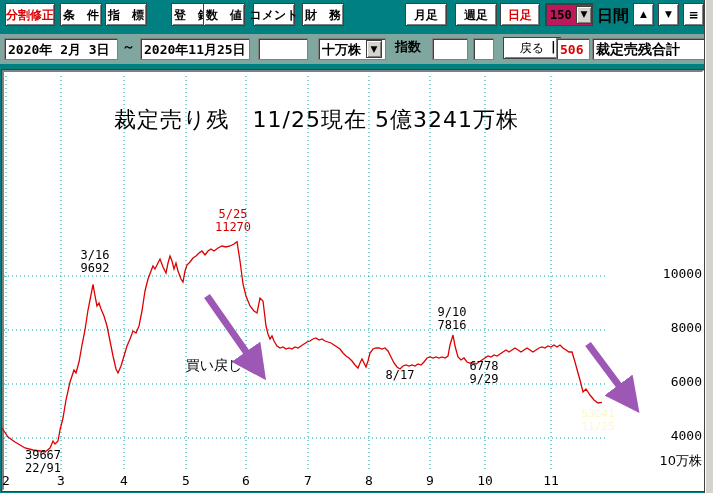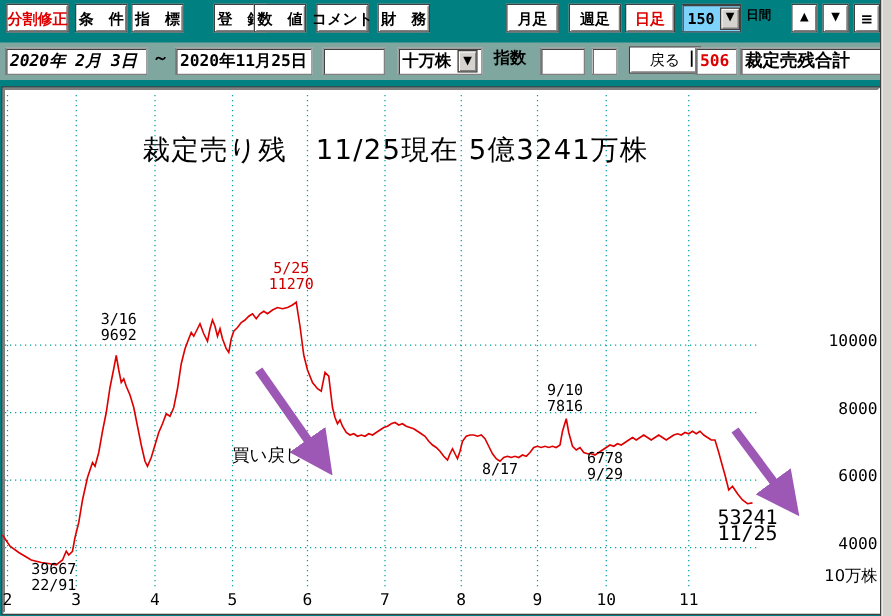--- a/index.html
+++ b/index.html
@@ -62,38 +62,38 @@
     <div class="btn3d" style="left: 203px; width: 42px; color: rgb(0, 0, 0);">数　値</div>
     <div class="btn3d" style="left: 253px; width: 42px; color: rgb(0, 0, 0);">コメント</div>
     <div class="btn3d" style="left: 302px; width: 42px; color: rgb(0, 0, 0);">財　務</div>
   </div>
 <div id="toolbar-right">
     <div class="btn3d" style="left: 405px; width: 42px; color: rgb(0, 0, 0);">月足</div>
     <div class="btn3d" style="left: 455px; width: 42px; color: rgb(0, 0, 0);">週足</div>
     <div class="btn3d" style="left: 500px; width: 40px; color: rgb(221, 0, 0);">日足</div>
   </div>
 
-<div class="btn3d" style="left:545px;width:48px;background:#7dd3fc;box-shadow:inset 1px 1px 0 #404040;justify-content:flex-start;padding-left:4px;">
+<div class="btn3d" style="left:545px;width:48px;background:#be185d;box-shadow:inset 1px 1px 0 #404040;justify-content:flex-start;padding-left:4px;">
   <span class="num">150</span>
   <span class="dropbtn">▼</span>
 </div>
-<div class="flatlabel" style="left:597px;top:8px;font-size:10px;">日間</div>
+<div class="flatlabel" style="left:597px;top:8px;font-size:16px;">日間</div>
 <div class="btn3d" style="left:633px;width:21px;">
   <span style="font-size:9px;">▲</span>
 </div>
 <div class="btn3d" style="left:658px;width:21px;">
   <span style="font-size:9px;">▼</span>
 </div>
 <div class="btn3d" style="left:683px;width:21px;">
   <span>≡</span>
 </div>
 
 <div class="row2band"></div>
 
-<div class="sunken num" style="left:4px;width:114px;font-style:italic;">
+<div class="sunken num" style="left:4px;width:114px;">
   <span>2020年 2月 3日</span>
 </div>
 <div class="flatlabel" style="left:122px;">～</div>
 <div class="sunken num" style="left:140px;width:110px;">
   <span>2020年11月25日</span>
 </div>
 <div class="sunken" style="left:258px;width:50px;"></div>
 <div class="sunken" style="left:318px;width:68px;">
   <span>十万株</span>
   <span class="dropbtn">▼</span>
@@ -159,21 +159,21 @@
       <div>9/10</div>
       <div>7816</div>
     </div>
     <div class="ann" style="left: 340px; top: 369px; color: rgb(0, 0, 0); font-size: 12px;">
       <div>8/17</div>
     </div>
     <div class="ann" style="left: 424px; top: 360px; color: rgb(0, 0, 0); font-size: 12px;">
       <div>6778</div>
       <div>9/29</div>
     </div>
-    <div class="ann" style="left: 538px; top: 407px; color: #000000; font-size: 16px;">
+    <div class="ann" style="left: 538px; top: 407px; color: #fef9c3; font-size: 11px;">
       <div>53241</div>
       <div>11/25</div>
     </div>
     <div class="ann" style="left: -17px; top: 449px; color: rgb(0, 0, 0); font-size: 12px;">
       <div>39667</div>
       <div>22/91</div>
     </div>
     <div class="ann" style="left: 154px; top: 359px; color: rgb(0, 0, 0); font-size: 14px;">
       <div>買い戻し</div>
     </div>

